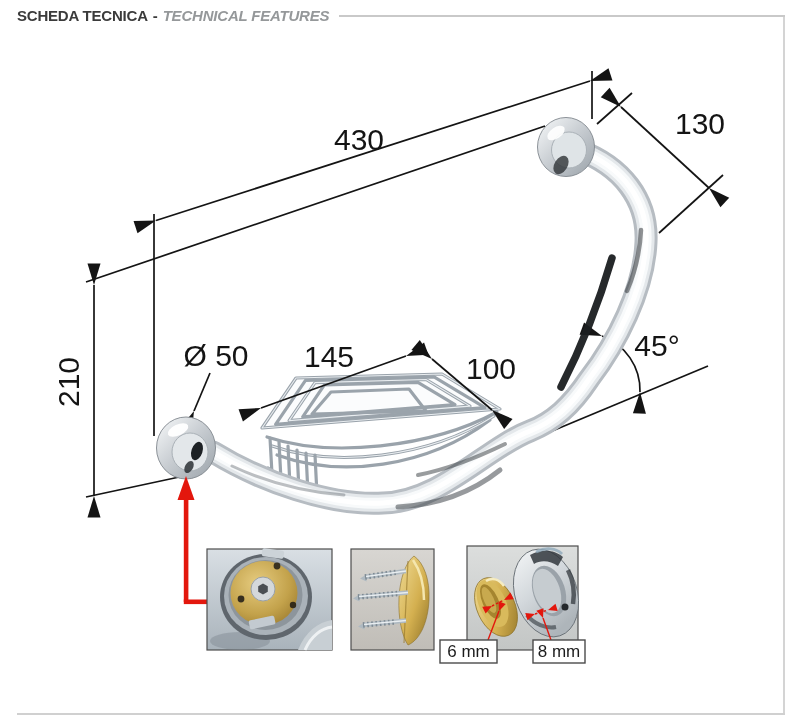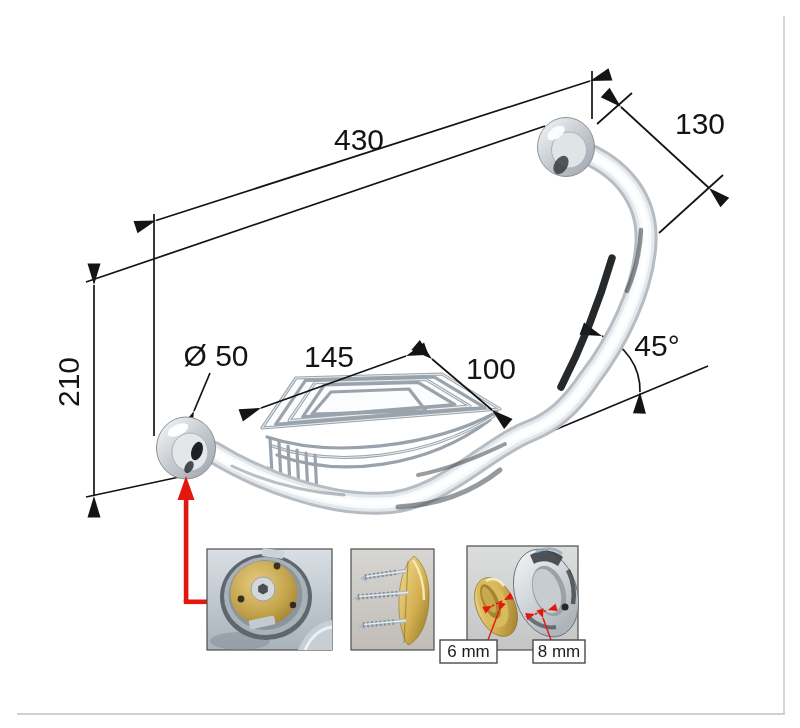--- a/index.html
+++ b/index.html
@@ -18,20 +18,26 @@
   .callout{font-size:17px;fill:#1c1c1c;text-anchor:middle;font-family:"Liberation Sans",sans-serif;}
   .wire{stroke:#9aa3ab;stroke-width:3.2;fill:none;stroke-linecap:round;}
   .wirehl{stroke:#e9edf0;stroke-width:1.1;fill:none;stroke-linecap:round;}
   .rl{stroke:#e3170d;stroke-width:1.4;fill:none;}
 </style>
 </head>
 <body>
 
 <div class="page">
 
+  <div class="header">
+    <span class="t1">SCHEDA TECNICA</span>
+    <span class="t1 sep">-</span>
+    <span class="t2">TECHNICAL FEATURES</span>
+    <div class="rule"></div>
+  </div>
 
   <div class="border-right"></div>
   <div class="border-bottom"></div>
 
   <svg class="drawing" width="800" height="728" viewBox="0 0 800 728">
     <defs>
       <marker id="ah" markerUnits="userSpaceOnUse" markerWidth="26" markerHeight="16" refX="1.5" refY="8" orient="auto-start-reverse">
         <path d="M1.5,8 L23,1.5 L23,14.5 Z" fill="#141414"></path>
       </marker>
       <marker id="ahr" markerUnits="userSpaceOnUse" markerWidth="12" markerHeight="10" refX="1" refY="5" orient="auto-start-reverse">

